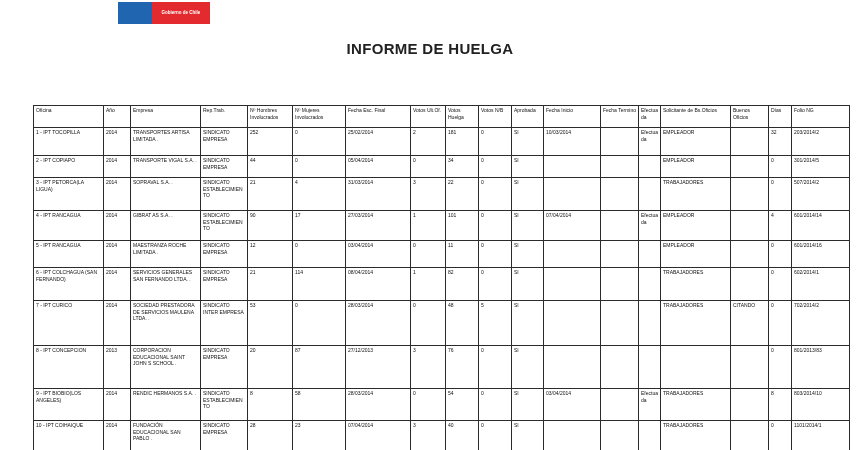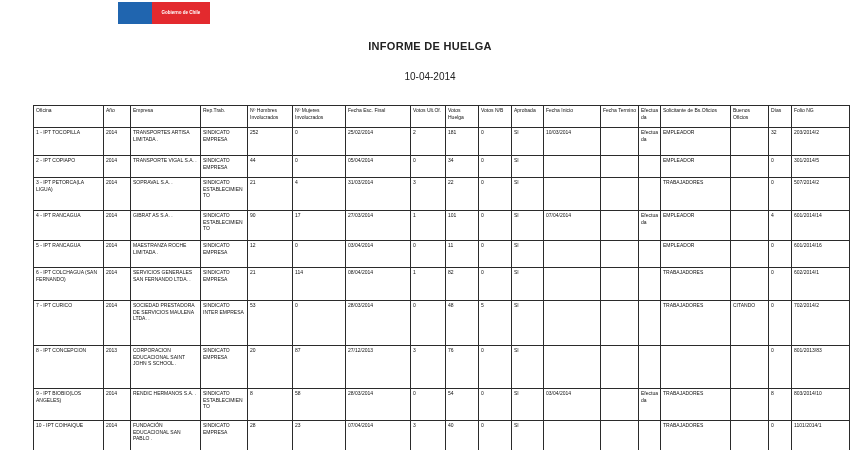--- a/index.html
+++ b/index.html
@@ -25,21 +25,21 @@
     width: 58px; height: 22px; background: #e32a2e;
     display: flex; align-items: center; justify-content: center;
   }
   .logo-red span {
     color: #ffffff; font-size: 4.5px; font-weight: bold; line-height: 1;
     text-align: center; white-space: nowrap;
   }
   
   .title {
     position: absolute; top: 40px; left: 0; right: 0;
-    text-align: center; font-size: 11px; font-weight: bold; color: #222222;
+    text-align: center; font-size: 15px; font-weight: bold; color: #222222;
     letter-spacing: 0.3px;
   }
   .date {
     position: absolute; top: 71px; left: 0; right: 0;
     text-align: center; font-size: 10px; color: #222222;
   }
   
   table.report {
     position: absolute; left: 33px; top: 105px;
     width: 783px;
@@ -66,21 +66,20 @@
 <div class="page">
 
   <div class="logo">
     <div class="logo-blue" style="background: rgb(32, 101, 175);"></div>
     <div class="logo-red" style="background: rgb(227, 42, 46);">
       <span>Gobierno de Chile</span>
     </div>
   </div>
 
   <div class="title">INFORME DE HUELGA</div>
-  <div class="date">10-04-2014</div>
 
   <table class="report">
     <colgroup id="cols">
         <col style="width: 70px;">
         <col style="width: 27px;">
         <col style="width: 70px;">
         <col style="width: 47px;">
         <col style="width: 45px;">
         <col style="width: 53px;">
         <col style="width: 65px;">

